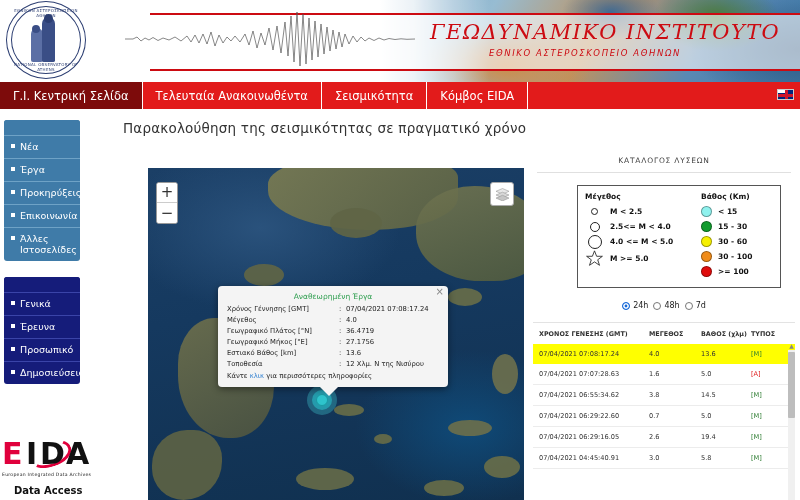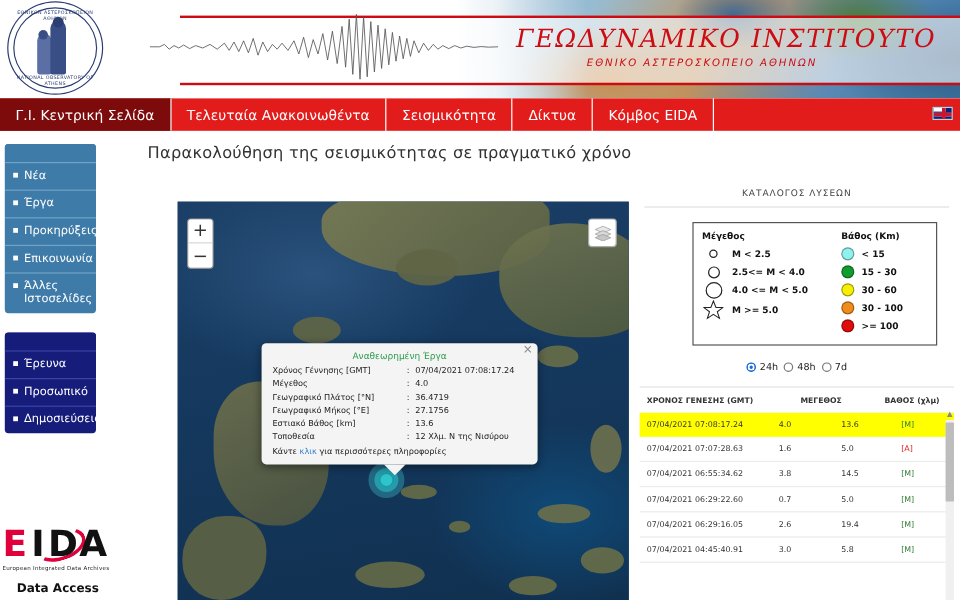--- a/index.html
+++ b/index.html
@@ -234,21 +234,21 @@
   .dcirc{ width:11px; height:11px; border-radius:50%; border:1px solid rgba(0,0,0,0.35); flex:0 0 auto; }
 
   .radios{ display:flex; justify-content:center; align-items:center; gap:5px; margin-top:13px; font-size:8px; color:#222; }
   .radio{ width:8px; height:8px; border-radius:50%; border:1.2px solid #777; background:#fff;
      display:inline-block; position:relative; cursor:pointer; }
   .radio.on{ border-color:#1669d8; background:#1669d8; box-shadow:inset 0 0 0 1.6px #fff; }
   .radio-item{ display:flex; align-items:center; gap:3px; cursor:pointer; }
 
   .tbl{ margin-top:12px; position:relative; }
   .tbl-hr{ height:1px; background:#e3e3e3; }
-  .tbl-head{ display:flex; padding:7px 2px 6px 6px; font-size:6.4px; font-weight:bold; color:#333;gap:18px; }
+  .tbl-head{ display:flex; padding:7px 2px 6px 6px; font-size:6.4px; font-weight:bold; color:#333; }
   .c1{ width:110px; flex:0 0 110px; }
   .c2{ width:52px; flex:0 0 52px; }
   .c3{ width:50px; flex:0 0 50px; }
   .c4{ flex:1; }
   .tbl-row{
     display:flex; padding:6px 2px 6px 6px; font-size:6.6px; color:#333;
     border-bottom:1px solid #ececec; align-items:center;
   }
   .tbl-row.hl{ background:#ffff00; border-bottom:none; }
   .type-M{ color:#2e7d32; } .type-A{ color:#e02020; }
@@ -296,23 +296,20 @@
     <div class="nav-item active">
       <span>Γ.Ι. Κεντρική Σελίδα</span>
     </div>
     <div class="nav-item">
       <span>Τελευταία Ανακοινωθέντα</span>
     </div>
     <div class="nav-item">
       <span>Σεισμικότητα</span>
     </div>
     <div class="nav-item">
-      <span>Δίκτυα</span>
-    </div>
-    <div class="nav-item">
       <span>Κόμβος EIDA</span>
     </div>
     <div class="nav-item nav-spacer"></div>
     <div class="flag-uk">
       <div class="wh-v"></div>
         <div class="cr-h"></div>
         <div class="cr-v"></div>
     </div>
   </div>
 
@@ -336,20 +333,24 @@
         <span>Επικοινωνία</span>
       </div>
       <div class="menu-item">
         <span class="bullet"></span>
         <span>Άλλες Ιστοσελίδες</span>
       </div>
     </div>
 
     <div class="menu-block blue-dark">
       <div class="menu-head"></div>
+      <div class="menu-item">
+        <span class="bullet"></span>
+        <span>Γενικά</span>
+      </div>
       <div class="menu-item">
         <span class="bullet"></span>
         <span>Έρευνα</span>
       </div>
       <div class="menu-item">
         <span class="bullet"></span>
         <span>Προσωπικό</span>
       </div>
       <div class="menu-item">
         <span class="bullet"></span>

